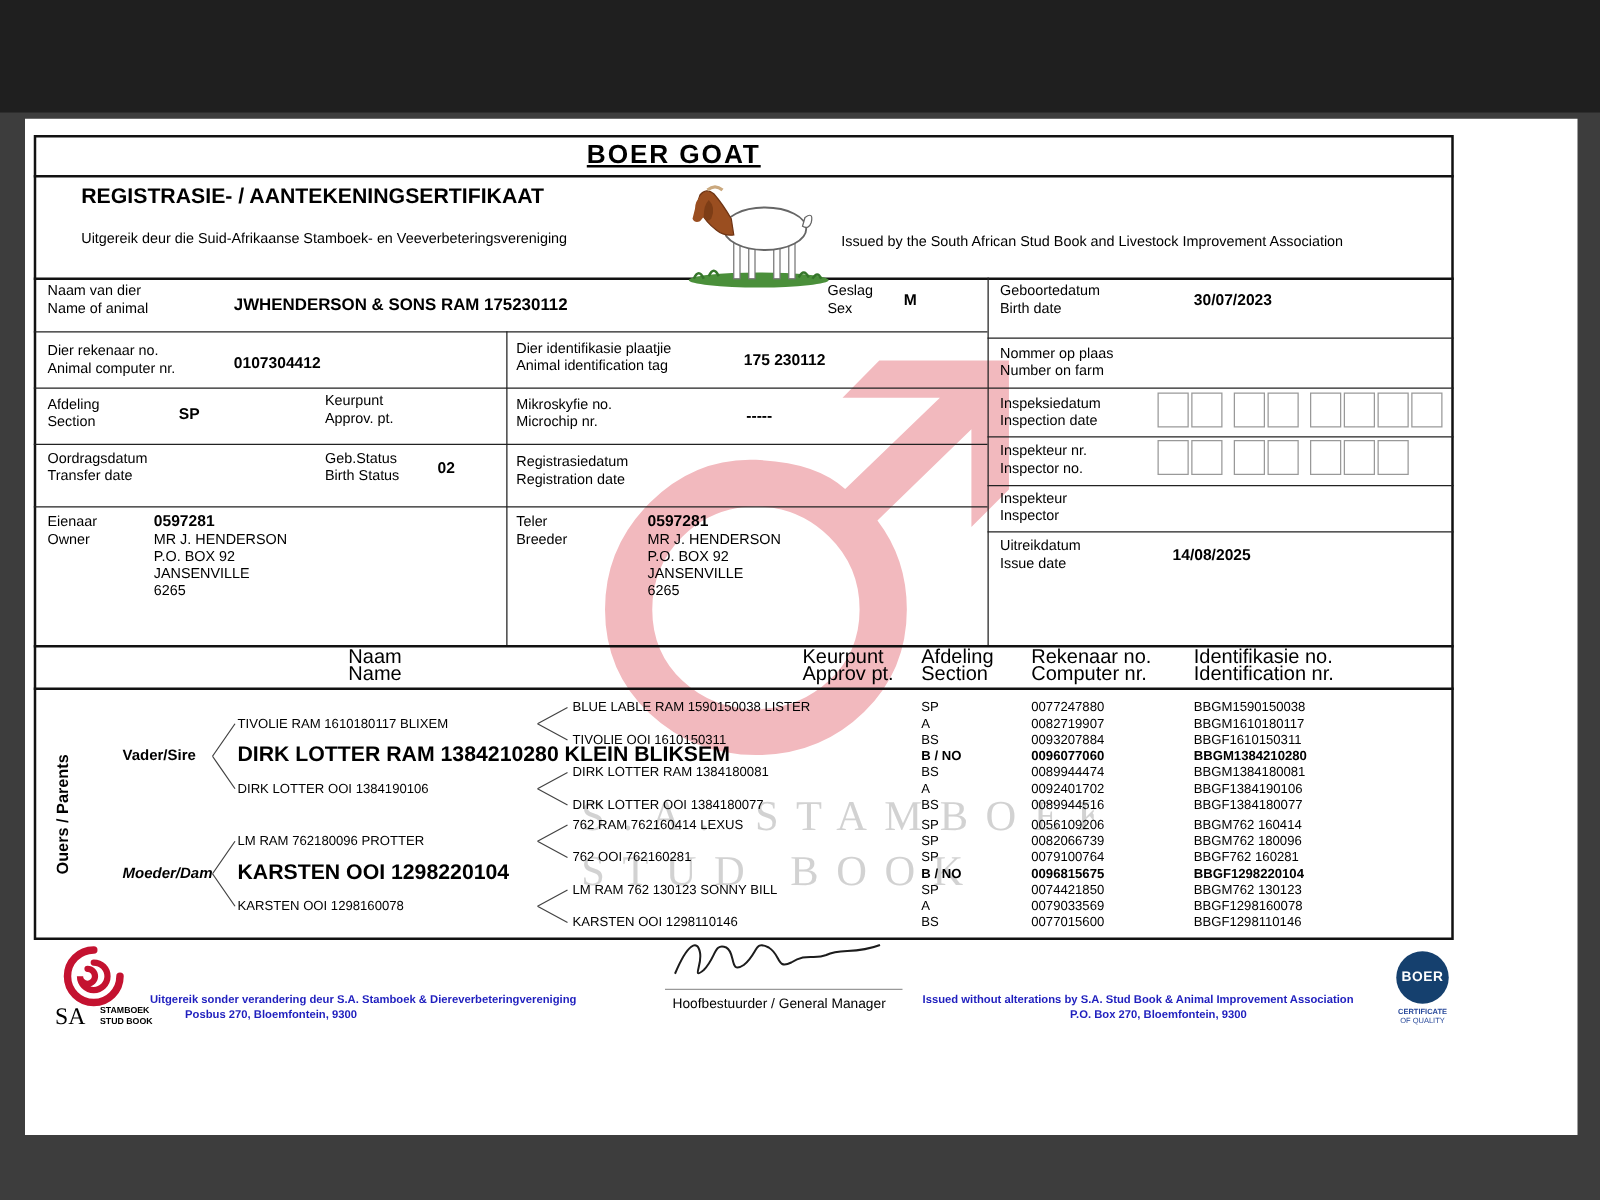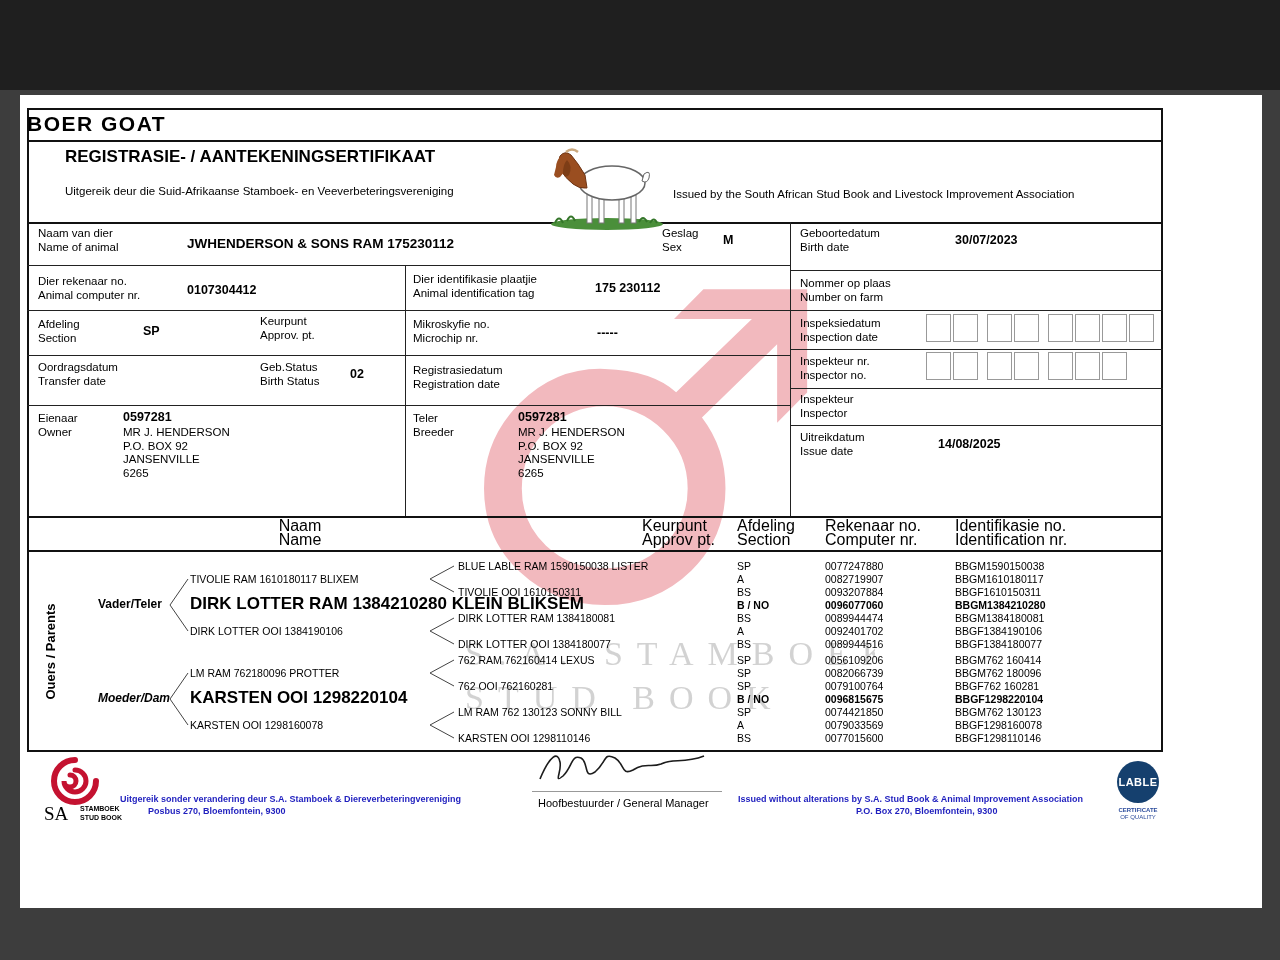--- a/index.html
+++ b/index.html
@@ -40,21 +40,21 @@
 <div class="top-strip"></div>
 
 <div class="page">
 
   <div class="wm-symbol">♂</div>
   <div class="wm-text" style="left:445px; top:540px;">S.A. STAMBOEK</div>
   <div class="wm-text" style="left:445px; top:584px;">STUD BOOK</div>
 
   <div class="border-box"></div>
 
-  <div class="abs title" style="left:7px; top:17px; width:1024px; text-align:left;">BOER GOAT</div>
+  <div class="abs title" style="left:7px; top:17px; width:1024px; text-align:center;text-decoration:underline;">BOER GOAT</div>
   <div class="hline thick" style="left:7px; top:45px; width:1136px;"></div>
 
   <div class="abs h-af" style="left:45px; top:52px;">REGISTRASIE- / AANTEKENINGSERTIFIKAAT</div>
   <div class="abs sub" style="left:45px; top:90px;">Uitgereik deur die Suid-Afrikaanse Stamboek- en Veeverbeteringsvereniging</div>
   <div class="abs sub" style="left:653px; top:93px;">Issued by the South African Stud Book and Livestock Improvement Association</div>
   <div class="hline thick" style="left:7px; top:127px; width:1136px;"></div>
 
   <svg class="abs" style="left:525px; top:50px;" width="125" height="87" viewBox="0 0 125 87">
     <ellipse cx="62" cy="79" rx="56" ry="6" fill="#4a8f3a"></ellipse>
     <path d="M10,78 q4,-9 8,0 M22,76 q4,-9 8,0 M94,77 q4,-8 8,0 M105,78 q4,-7 7,0" stroke="#35762a" stroke-width="2" fill="none"></path>
@@ -237,21 +237,21 @@
     <g stroke="#444" stroke-width="1" fill="none">
       <path d="M410,29 L434,16 M410,29 L434,42"></path>
       <path d="M410,81 L434,68 M410,81 L434,94"></path>
       <path d="M410,123 L434,110 M410,123 L434,136"></path>
       <path d="M410,175 L434,162 M410,175 L434,188"></path>
       <path d="M150,55 L168,29 M150,55 L168,81"></path>
       <path d="M150,149 L168,123 M150,149 L168,175"></path>
     </g>
   </svg>
 
-  <div class="ped-side" style="top:502px;">Vader/Teler</div>
+  <div class="ped-side" style="top:502px;">Vader/Sire</div>
   <div class="ped-side" style="top:596px;font-style:italic;">Moeder/Dam</div>
 
   <div class="pname g1" style="top:503px;">DIRK LOTTER RAM 1384210280 KLEIN BLIKSEM</div>
   <div class="pname g1" style="top:597px;">KARSTEN OOI 1298220104</div>
 
   <div class="pname g2" style="top:478px;">TIVOLIE RAM 1610180117 BLIXEM</div>
   <div class="pname g2" style="top:530px;">DIRK LOTTER OOI 1384190106</div>
   <div class="pname g2" style="top:572px;">LM RAM 762180096 PROTTER</div>
   <div class="pname g2" style="top:624px;">KARSTEN OOI 1298160078</div>
 
@@ -350,17 +350,17 @@
 
   <svg class="abs" style="left:512px; top:650px;" width="180" height="45" viewBox="0 0 180 45">
     <path d="M8,34 C18,10 26,6 28,17 C30,27 21,39 31,31 C41,21 39,9 49,13 C57,17 51,35 63,27 C75,17 71,7 83,13 C93,19 89,31 101,25 C113,17 119,23 129,19 C141,13 151,19 172,11" fill="none" stroke="#1c1c1c" stroke-width="1.6"></path>
   </svg>
   <div class="hline" style="left:512px; top:696px; width:190px; background:#999;"></div>
   <div class="abs" style="left:518px; top:702px; font-size:11px;">Hoofbestuurder / General Manager</div>
 
   <div class="abs blue" style="left:718px; top:699px;">Issued without alterations by S.A. Stud Book &amp; Animal Improvement Association</div>
   <div class="abs blue" style="left:836px; top:711px;">P.O. Box 270, Bloemfontein, 9300</div>
 
-  <div class="abs" style="left:1097px; top:666px; width:42px; height:42px; border-radius:50%; background:#15406e; color:#fff; font-weight:bold; font-size:11px; text-align:center; line-height:42px; letter-spacing:.5px;">LABLE</div>
+  <div class="abs" style="left:1097px; top:666px; width:42px; height:42px; border-radius:50%; background:#15406e; color:#fff; font-weight:bold; font-size:11px; text-align:center; line-height:42px; letter-spacing:.5px;">BOER</div>
   <div class="abs" style="left:1087px; top:712px; width:62px; text-align:center; color:#2a4a9b; font-size:6px; font-weight:bold;">CERTIFICATE</div>
   <div class="abs" style="left:1087px; top:719px; width:62px; text-align:center; color:#2a4a9b; font-size:6px;">OF QUALITY</div>
 
 </div>
 
 </body></html>

